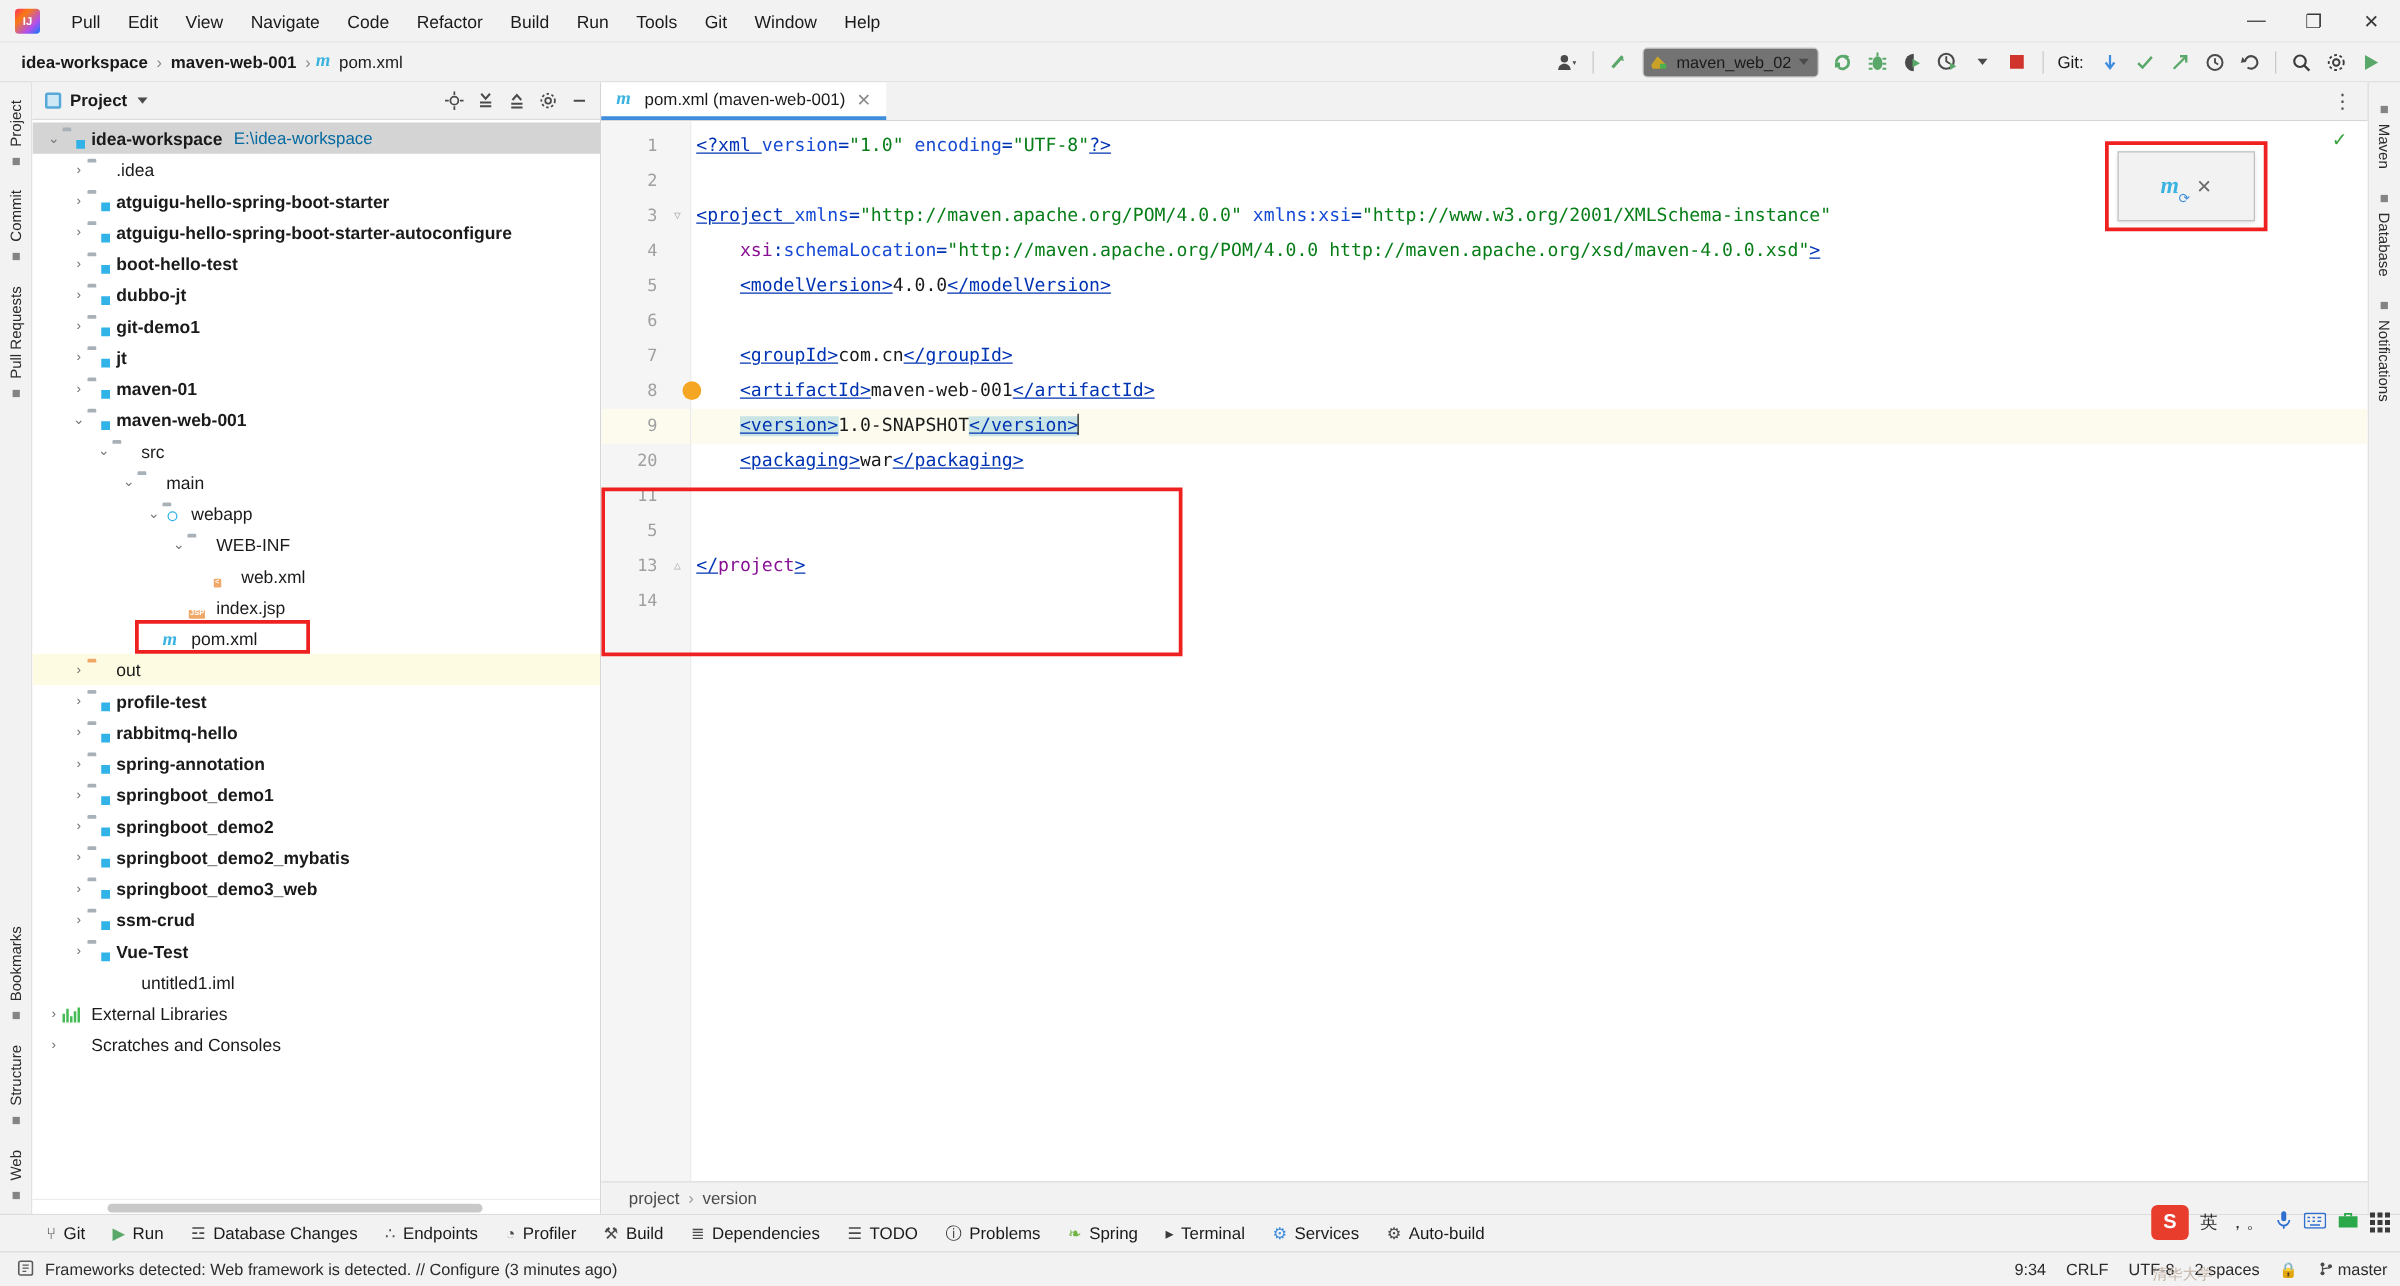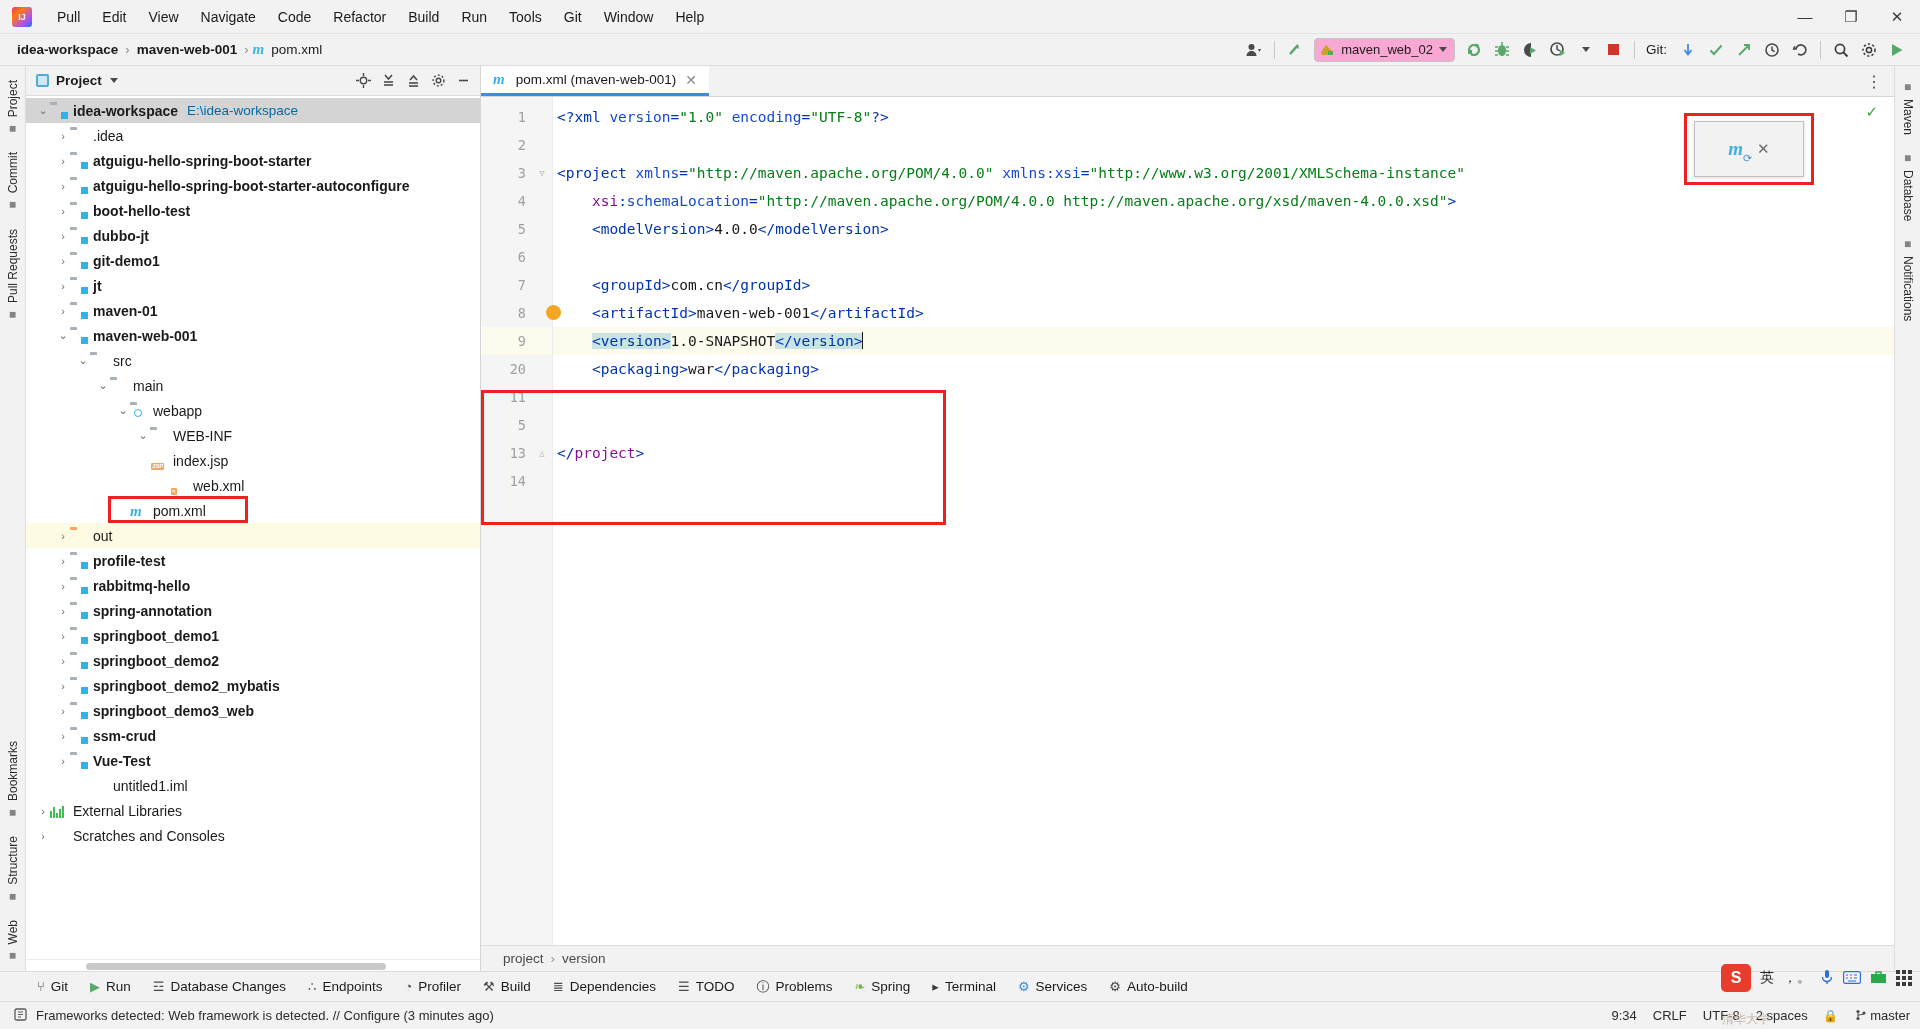--- a/index.html
+++ b/index.html
@@ -58,21 +58,21 @@
     font-family: "Liberation Serif", serif; margin-right: 4px;
   }
   .tb-right { margin-left:auto; display:flex; align-items:center; gap: 2px; padding-right: 10px; }
   .tb-btn {
     width: 26px; height: 24px; display:flex; align-items:center; justify-content:center;
     cursor: default; border-radius: 3px; color:#4a4a4a;
   }
   .tb-sep { width:1px; height:18px; background:#c9c9c9; margin: 0 5px; }
   .run-config {
     display:flex; align-items:center; gap:6px; height:24px;
-    border:1px solid #c4c4c4; border-radius: 4px; background:#f9a8d4;
+    border:1px solid #c4c4c4; border-radius: 4px; background:#737373;
     padding: 0 7px 0 5px; font-size: 13px; cursor: default; margin: 0 4px;
   }
   .caret { width:0;height:0;border-left:4px solid transparent;border-right:4px solid transparent;border-top:5px solid #4a4a4a; }
   .git-label { font-size: 13.5px; color:#1a1a1a; margin: 0 6px 0 4px; }
 
   
   .body { flex: 1; display: flex; min-height: 0; }
 
   
   .rail {
@@ -184,21 +184,21 @@
     position:absolute; right: -9px; top: 6px; width: 15px; height: 15px;
     border-radius:50%; background:#f5a623; z-index:3;
   }
   .code {
     flex:1; padding-top:6px; position:relative; min-width:0; overflow:hidden;
     font-family:"DejaVu Sans Mono", monospace; font-size:14.5px; line-height: 28px;
     white-space: pre; color:#1a1a1a;
   }
   .cline { height:28px; padding-left: 4px; }
   .cline.cur { background:#fcfbee; }
-  .t-tag   { color:#0033b3; }
+  .t-tag   { color:#0033b3;text-decoration:underline; }
   .t-attr  { color:#174ad4; }
   .t-pink  { color:#871094; }
   .t-str   { color:#067d17; }
   .t-txt   { color:#1a1a1a; }
   .t-punct { color:#0033b3; }
   .sel-hl  { background:#c8e4e4; }
   .caretbar { display:inline-block; width:1px; height:17px; background:#1a1a1a;
               vertical-align:-3px; margin-left:-1px;}
 
   .code-redbox { position:absolute; border:3px solid #ef2020; pointer-events:none; z-index:6; }
@@ -549,29 +549,29 @@
           <div class="node" style="padding-left: 90px;">
             <span class="arrow">⌄</span>
             <span class="node-ico"><span class="ic-web"></span></span>
             <span class="node-label">webapp</span>
           </div>
           <div class="node" style="padding-left: 110px;">
             <span class="arrow">⌄</span>
             <span class="node-ico"><span class="ic-folder"></span></span>
             <span class="node-label">WEB-INF</span>
           </div>
+          <div class="node" style="padding-left: 130px;">
+            <span class="arrow empty"></span>
+            <span class="node-ico"><span class="ic-file"></span><span class="badge">&lt;</span></span>
+            <span class="node-label">web.xml</span>
+          </div>
           <div class="node" style="padding-left: 110px;">
             <span class="arrow empty"></span>
             <span class="node-ico"><span class="ic-file"></span><span class="badge">JSP</span></span>
             <span class="node-label">index.jsp</span>
-          </div>
-          <div class="node" style="padding-left: 130px;">
-            <span class="arrow empty"></span>
-            <span class="node-ico"><span class="ic-file"></span><span class="badge">&lt;</span></span>
-            <span class="node-label">web.xml</span>
           </div>
           <div class="node" style="padding-left: 90px;">
             <span class="arrow empty"></span>
             <span class="node-ico"><span class="ic-m">m</span></span>
             <span class="node-label">pom.xml</span>
           </div>
           <div class="redbox" style="left: 82px; top: 400px; width: 140px; height: 27px;"></div>
           <div class="node hl" style="padding-left: 30px;">
             <span class="arrow">›</span>
             <span class="node-ico"><span class="ic-out"></span></span>

